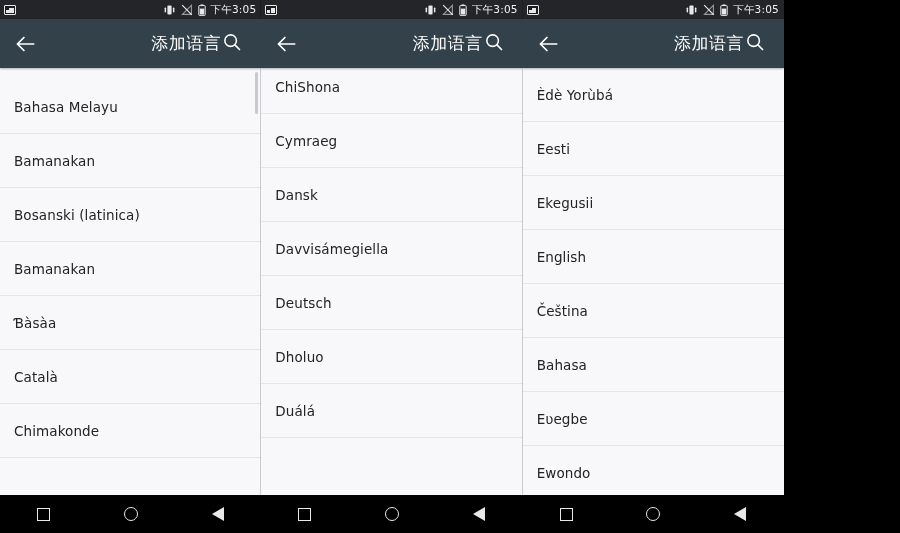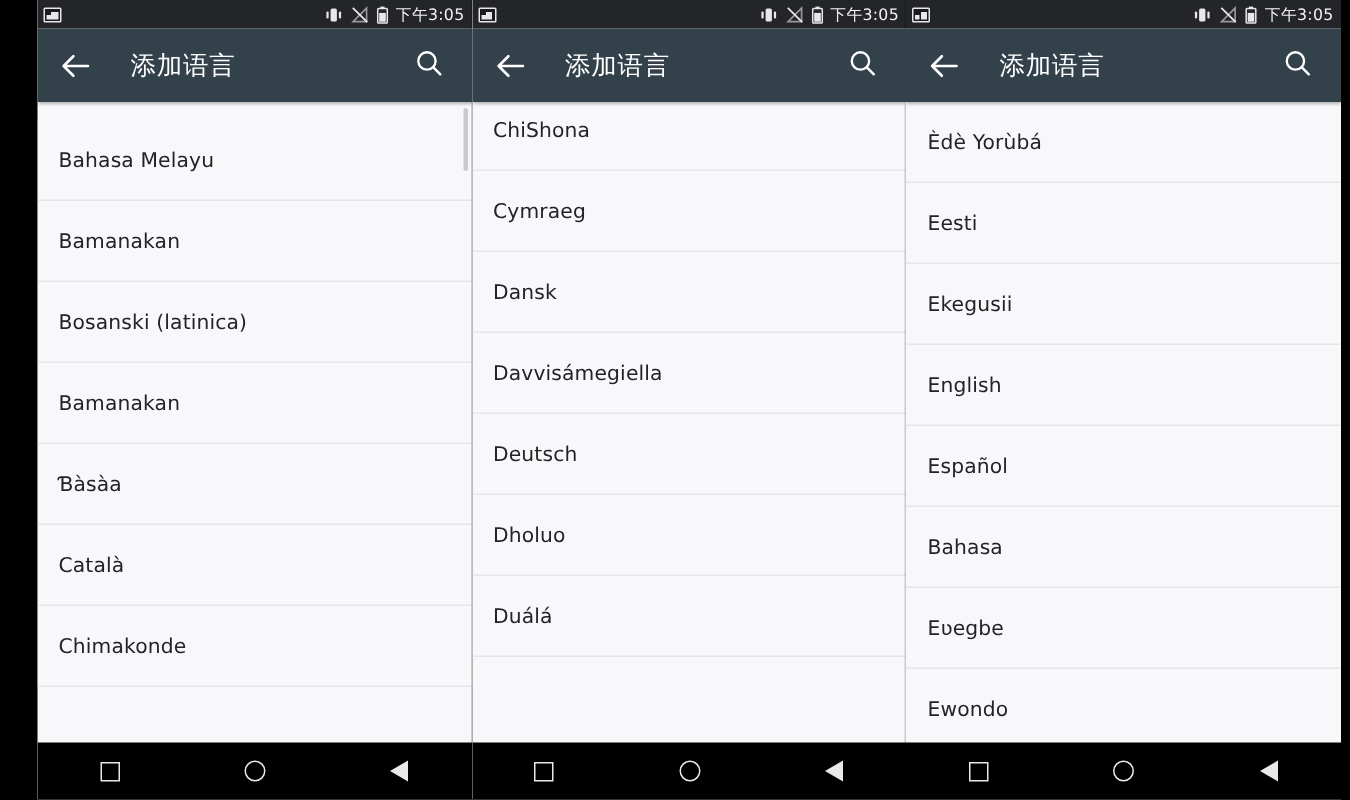--- a/index.html
+++ b/index.html
@@ -2,21 +2,21 @@
 <html><head>
 <meta charset="utf-8">
 <style>
   * { margin:0; padding:0; box-sizing:border-box; }
   html, body {
     width:900px; height:533px;
     background:#000;
     font-family:"Liberation Sans","DejaVu Sans",sans-serif;
     overflow:hidden;
   }
-  .screen { position:relative; width:894px; height:533px; display:flex;padding-left:25px; }
+  .screen { position:relative; width:784px; height:533px; display:flex; }
 
   .panel {
     position:relative;
     width:300px; height:533px;
     background:#f8f8fa;
     overflow:hidden;
     display:flex; flex-direction:column;
   }
   .panel + .panel { box-shadow:-1px 0 0 rgba(0,0,0,0.18); }
 
@@ -64,20 +64,21 @@
     position:relative; z-index:3;
   }
   .tb-title {
     flex:1 1 auto;
     color:#ffffff;
     font-size:17px;
     margin-left:24px;
     font-family:"DejaVu Sans","Liberation Sans",sans-serif;
     letter-spacing:.5px;
     white-space:nowrap;
+    text-align:right;
   }
   .tb-btn { width:26px; height:26px; position:relative; flex:0 0 auto; cursor:pointer; }
 
   
   .list { flex:1 1 auto; position:relative; overflow:hidden; }
   .list-inner { position:absolute; left:0; right:0; top:0; }
   .row {
     height:54px;
     display:flex; align-items:center;
     padding:0 14px;
@@ -337,21 +338,21 @@
           <div class="row">
     <span class="row-label">Eesti</span>
   </div>
           <div class="row">
     <span class="row-label">Ekegusii</span>
   </div>
           <div class="row">
     <span class="row-label">English</span>
   </div>
           <div class="row">
-    <span class="row-label">Español</span>
+    <span class="row-label">Čeština</span>
   </div>
           <div class="row">
     <span class="row-label">Bahasa</span>
   </div>
           <div class="row">
     <span class="row-label">Eʋegbe</span>
   </div>
           <div class="row">
     <span class="row-label">Ewondo</span>
   </div>

